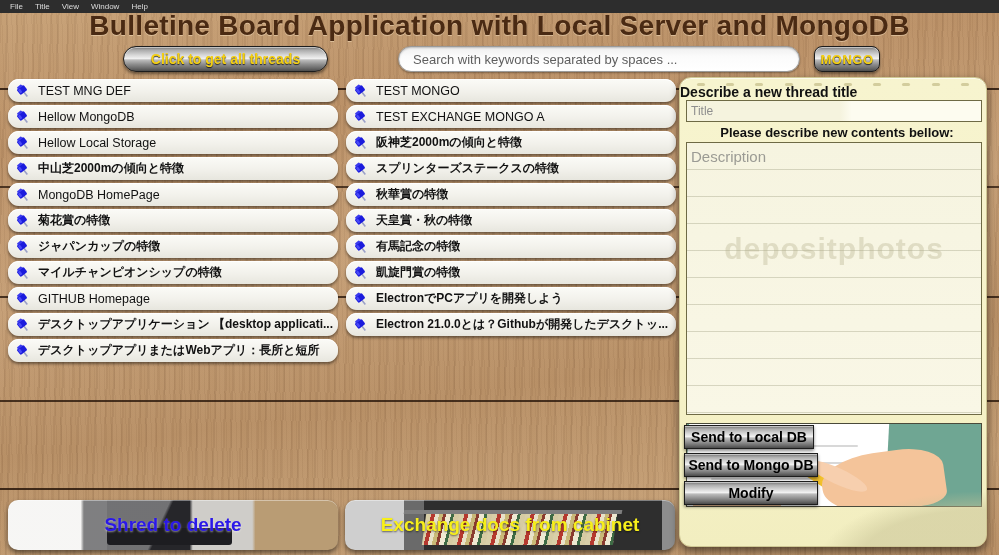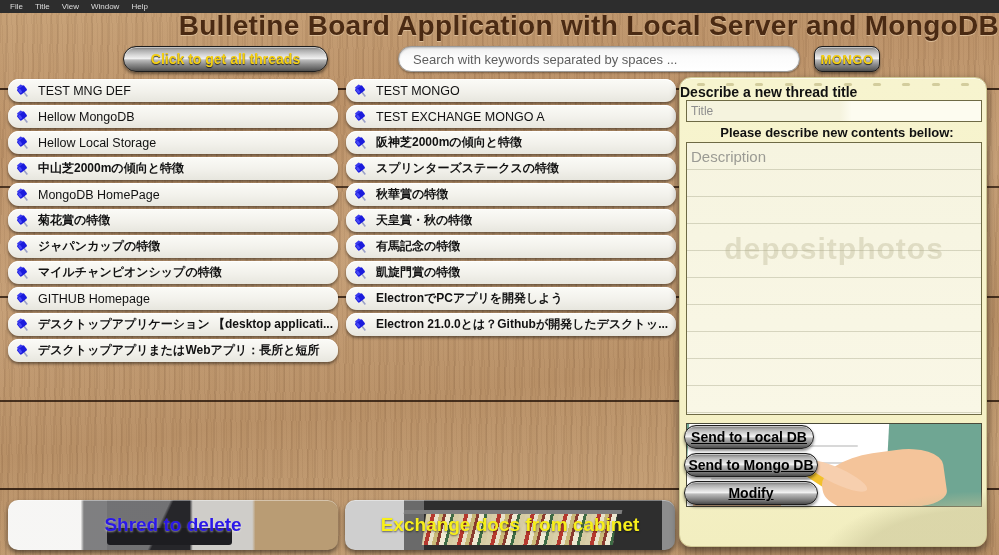--- a/index.html
+++ b/index.html
@@ -46,21 +46,21 @@
     padding-left:4px;box-sizing:border-box;z-index:60;
   }
   .menubar .mi{
     color:#ddd;font-size:8px;line-height:13px;
     padding:0 6px;white-space:nowrap;
   }
 
   
   .apptitle{
     position:absolute;left:0;top:10px;width:999px;
-    text-align:right;
+    text-align:center;
     font-size:28px;font-weight:700;letter-spacing:.3px;
     color:#4a2a13;
     text-shadow:0 1px 0 rgba(255,235,205,.45);
     white-space:nowrap;
   }
 
   
   .metal{
     border:1px solid #1d1d1d;
     border-radius:16px;
@@ -255,29 +255,29 @@
     background:linear-gradient(to right,#3b3b3b 0 6%,#f2c12b 6% 100%);
     transform:rotate(33deg);transform-origin:left center;border-radius:1px;
   }
   #hand-img .fingers{
     position:absolute;left:2%;bottom:0;width:30%;height:22%;
     background:#f4c49a;border-radius:8px 8px 0 0;
   }
 
   
   .npbtn{
-    position:absolute;height:24px;border-radius:12px;
+    position:absolute;height:24px;border-radius:0;
     border:1px solid #1d1d1d;
     background:linear-gradient(to bottom,
       #707070 0%,#adadad 14%,#dcdcdc 36%,#f2f2f2 48%,
       #bcbcbc 55%,#909090 74%,#676767 90%,#4a4a4a 100%);
     box-shadow:0 2px 3px rgba(0,0,0,.45), inset 0 1px 0 rgba(255,255,255,.55);
     color:#000;font-weight:700;font-size:14px;
     display:flex;align-items:center;justify-content:center;
-    cursor:pointer;box-sizing:border-box;z-index:5;text-decoration:underline;
+    cursor:pointer;box-sizing:border-box;z-index:5;
   }
   #btn-local{left:4px;top:347px;width:130px;}
   #btn-mongo{left:4px;top:375px;width:134px;}
   #btn-modify{left:4px;top:403px;width:134px;}
 </style>
 </head>
 <body>
 
 <div id="app">
 

